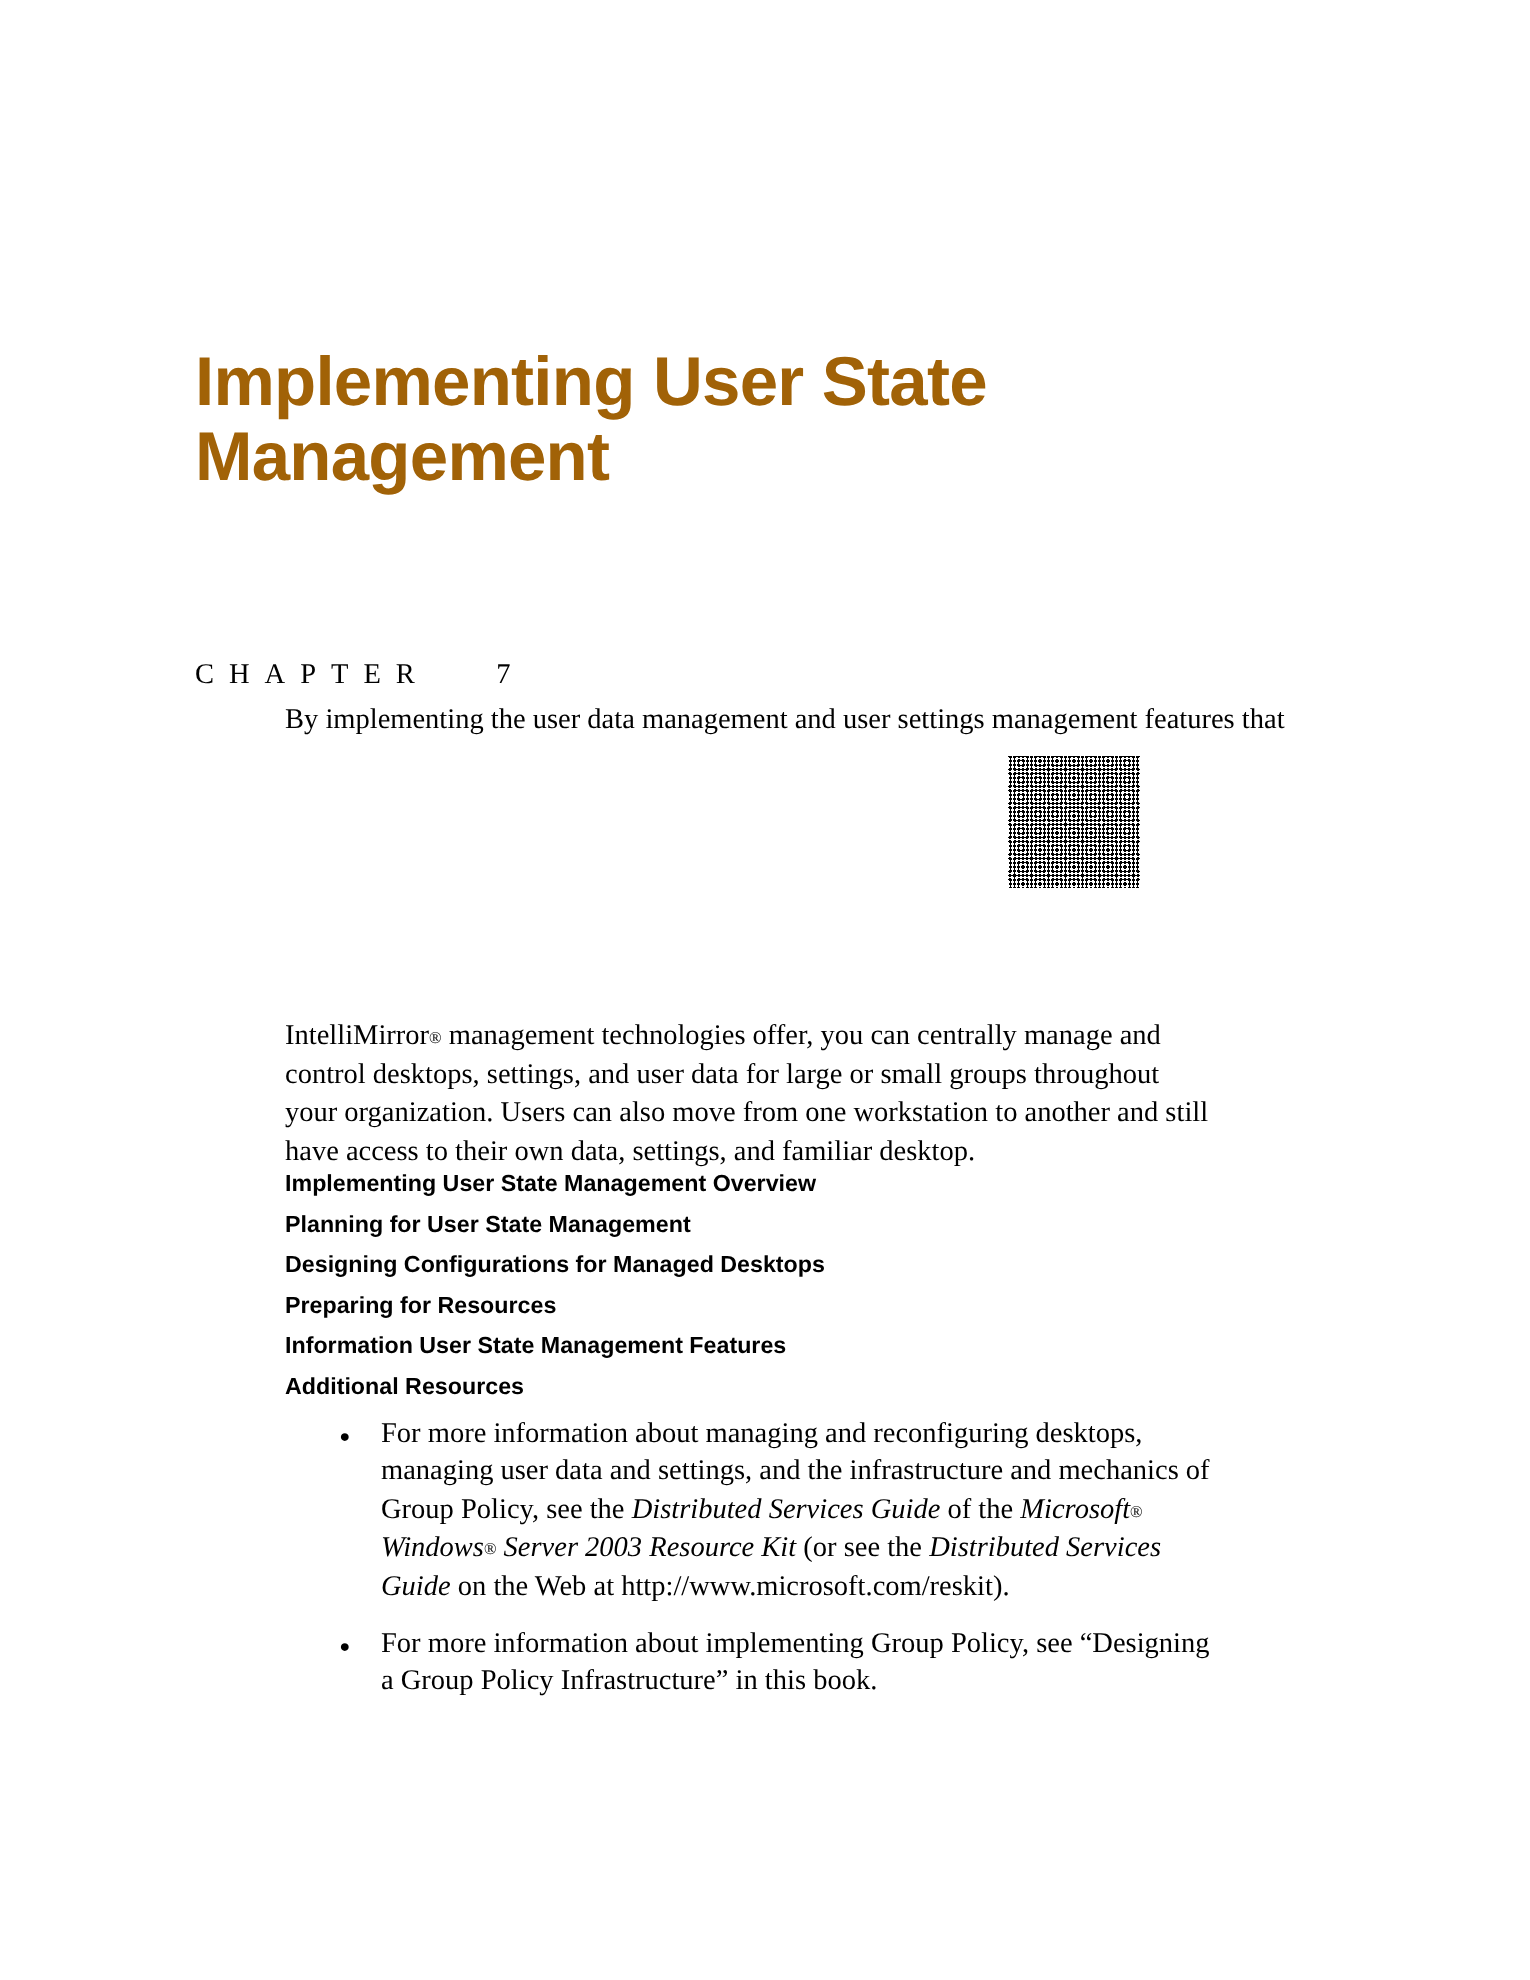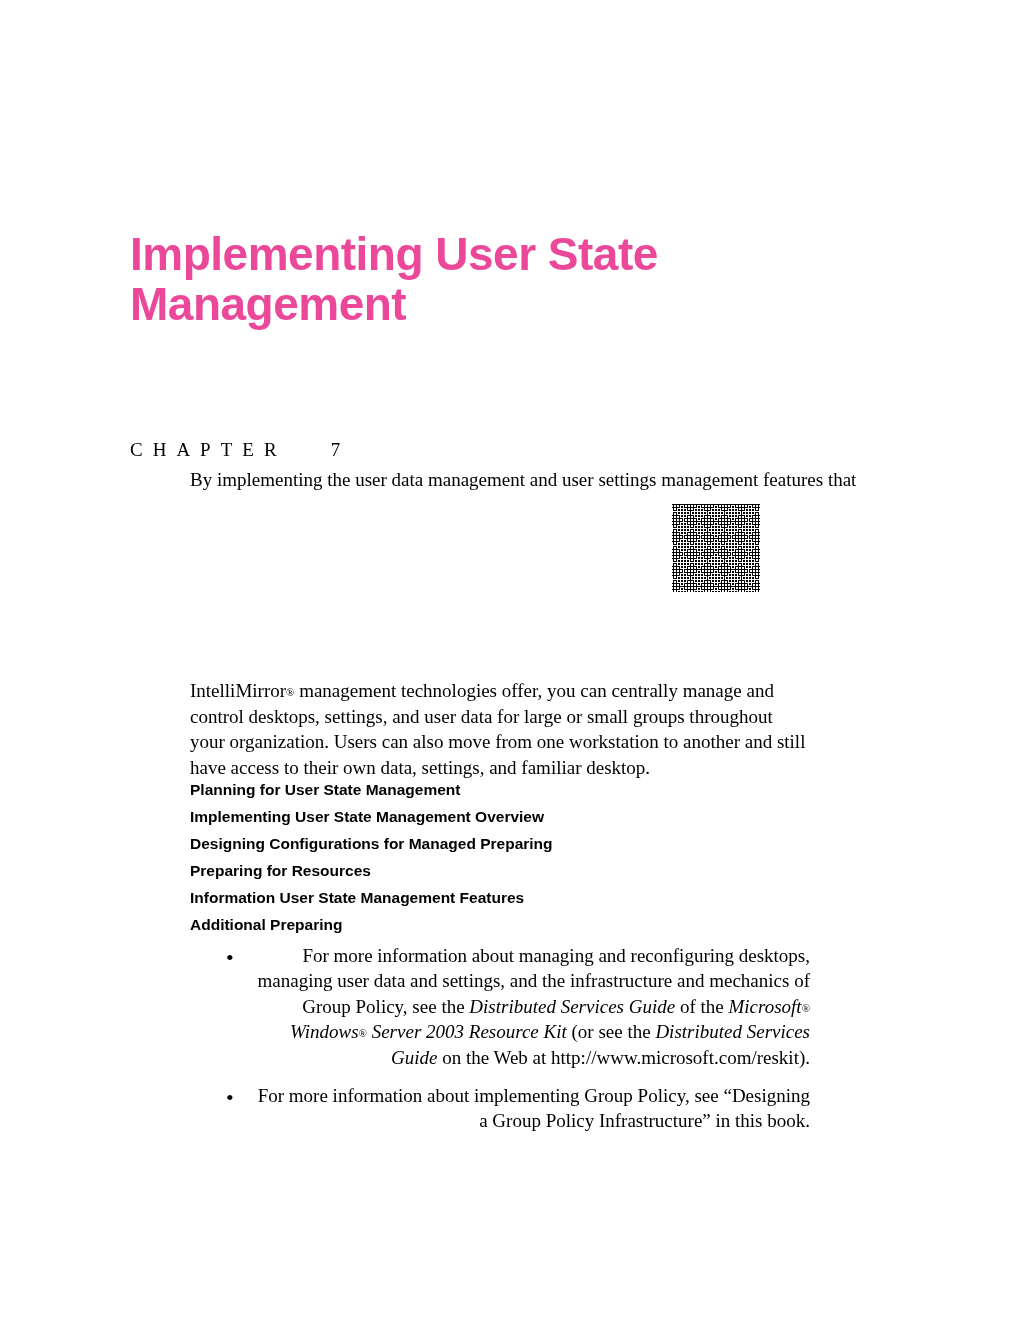--- a/index.html
+++ b/index.html
@@ -14,21 +14,21 @@
     .page {
       padding: 230px 140px 0 130px;
     }
     .main-title {
       font-family: Arial, Helvetica, sans-serif;
       font-weight: 900;
       font-size: 46px;
       line-height: 1.08;
       letter-spacing: -0.5px;
       margin: 0 0 110px 0;
-      color: #ec4899;
+      color: #a16207;
     }
     .chapter-label {
       font-family: 'Times New Roman', Times, serif;
       font-size: 19px;
       letter-spacing: 10px;
       margin-bottom: 6px;
     }
     .intro-line {
       font-family: 'Times New Roman', Times, serif;
       font-size: 19px;
@@ -72,21 +72,20 @@
     .toc-list li {
       font-family: Arial, Helvetica, sans-serif;
       font-weight: bold;
       font-size: 15.5px;
       margin-bottom: 9px;
     }
     .related-list {
       margin: 6px 70px 0 90px;
       padding: 0;
       list-style: none;
-      text-align: right;
     }
     .related-list li {
       font-family: 'Times New Roman', Times, serif;
       font-size: 19px;
       line-height: 1.35;
       margin-bottom: 12px;
       position: relative;
       padding-left: 34px;
     }
     .related-list li::before {
@@ -114,26 +113,26 @@
   <div class="intro-line">By implementing the user data management and user settings management features that</div>
 
   <div class="qr-block"></div>
 
   <p class="body-para">
     <span>IntelliMirror</span><span class="reg">®</span><span> management technologies offer, you can centrally manage and control desktops, settings, and user data for large or small groups throughout your organization. Users can also move from one workstation to another and still have access to their own data, settings, and familiar desktop.</span>
   </p>
 
 
   <ul class="toc-list">
+    <li>Implementing User State Management Overview</li>
     <li>Planning for User State Management</li>
-    <li>Implementing User State Management Overview</li>
-    <li>Designing Configurations for Managed Preparing</li>
+    <li>Designing Configurations for Managed Desktops</li>
     <li>Preparing for Resources</li>
     <li>Information User State Management Features</li>
-    <li>Additional Preparing</li>
+    <li>Additional Resources</li>
   </ul>
 
 
   <ul class="related-list">
     <li>
       <span>For more information about managing and reconfiguring desktops, managing user data and settings, and the infrastructure and mechanics of Group Policy, see the </span><span class="italic">Distributed Services Guide</span><span> of the </span><span class="italic">Microsoft</span><span class="reg">®</span><span> </span><span class="italic">Windows</span><span class="reg">®</span><span> </span><span class="italic">Server 2003 Resource Kit</span><span> (or see the </span><span class="italic">Distributed Services Guide</span><span> on the Web at http://www.microsoft.com/reskit).</span>
     </li>
     <li>
       <span>For more information about implementing Group Policy, see “Designing a Group Policy Infrastructure” in this book.</span>
     </li>

